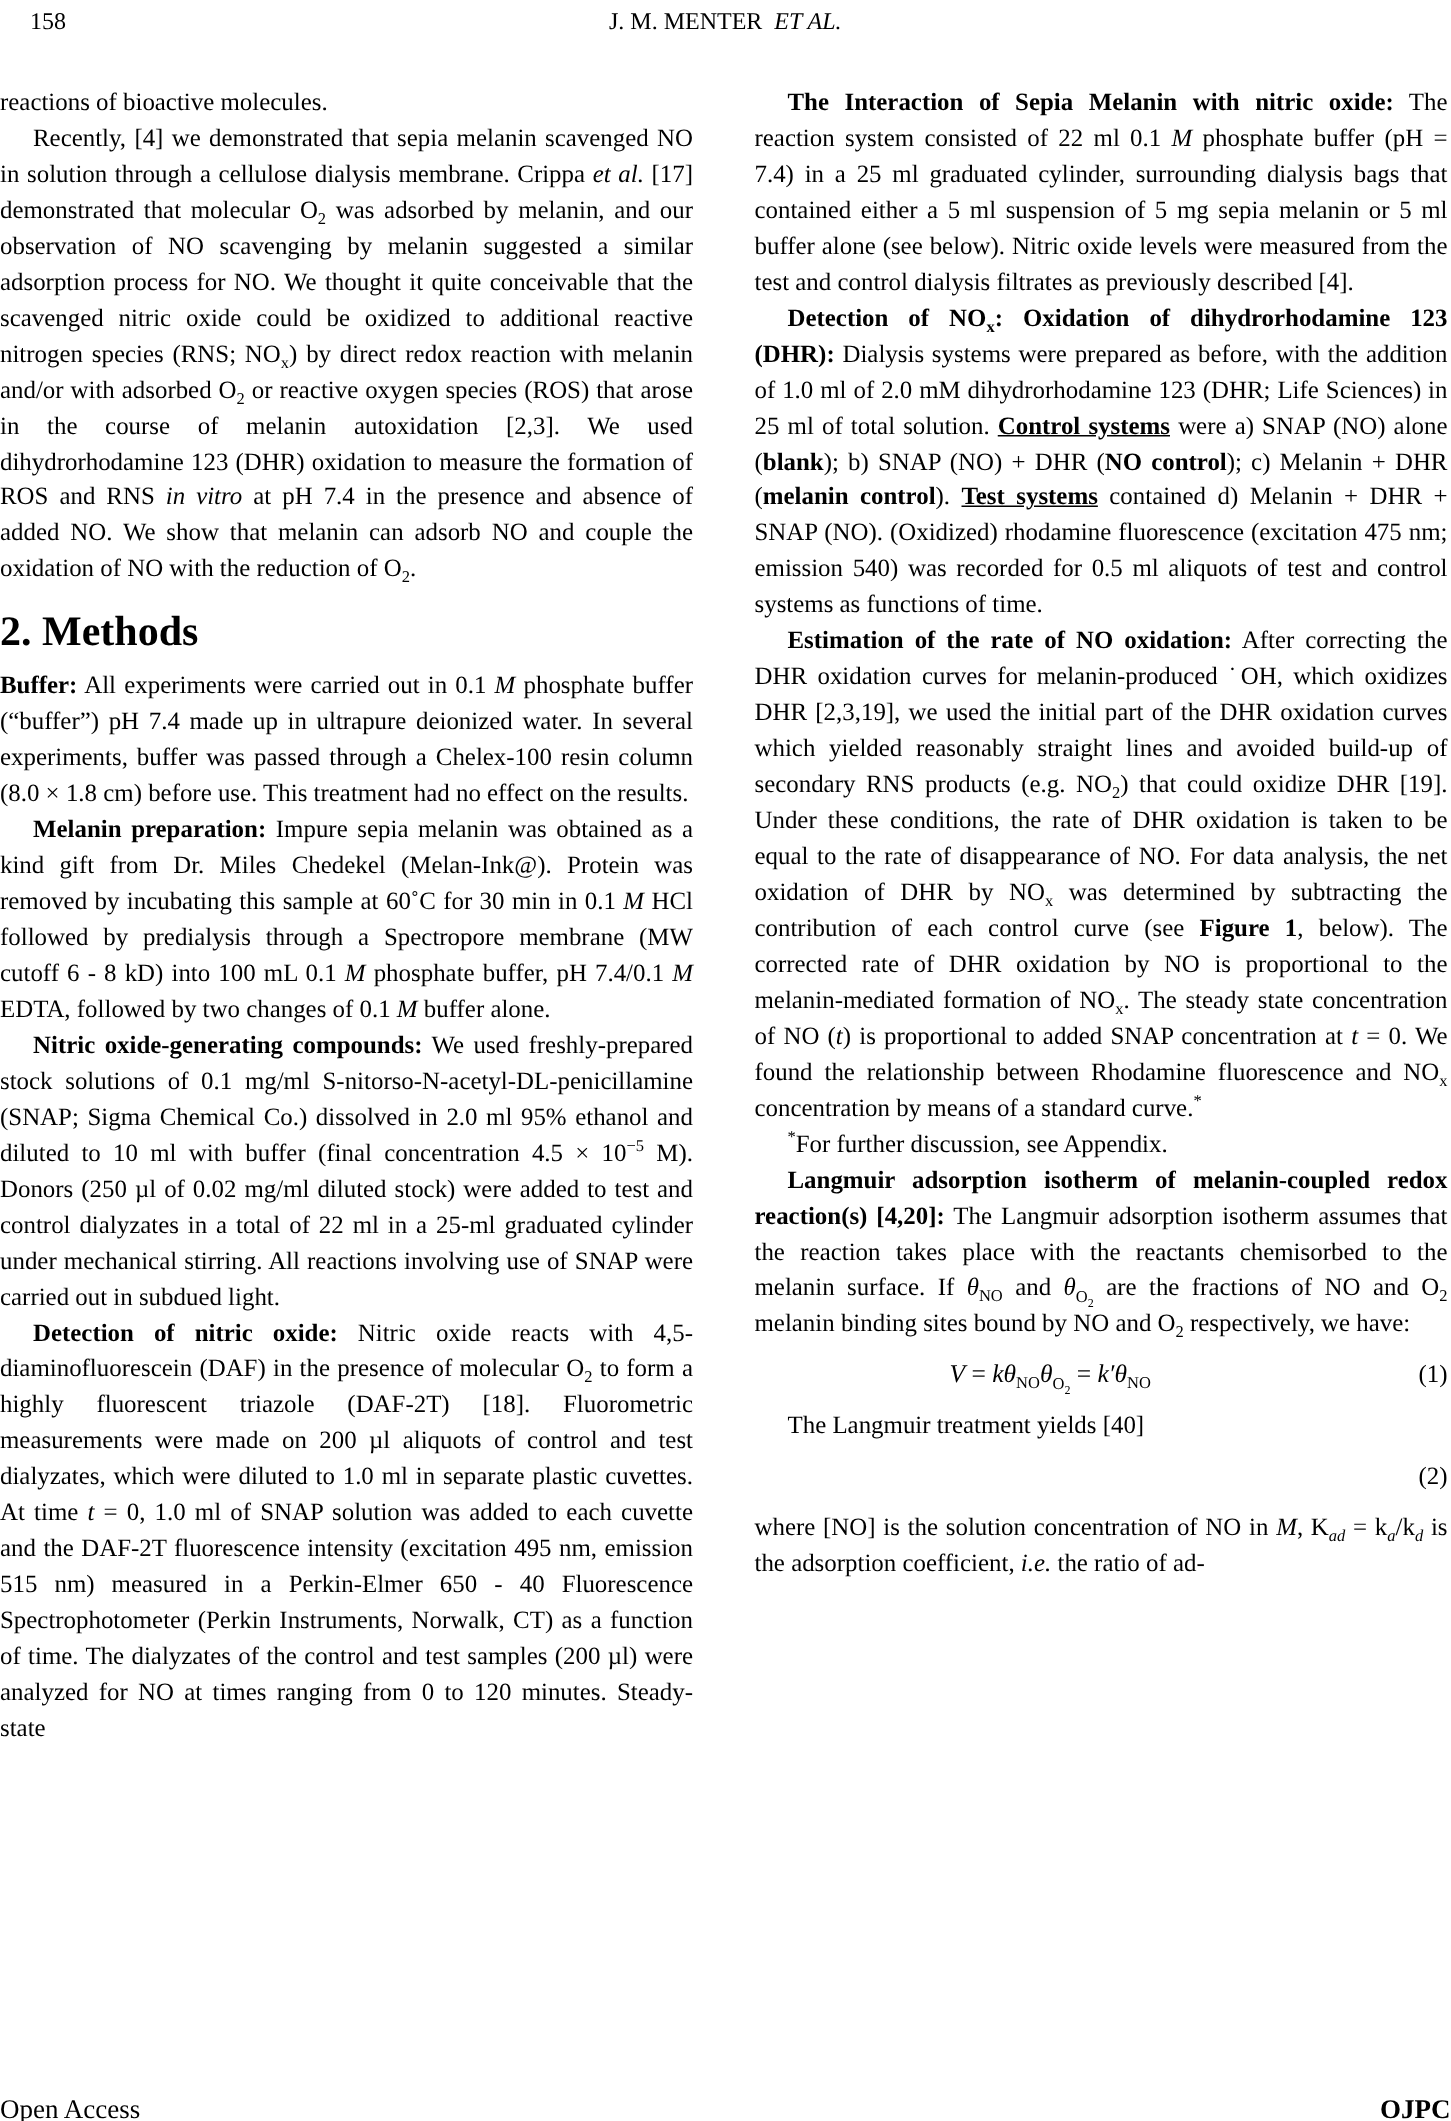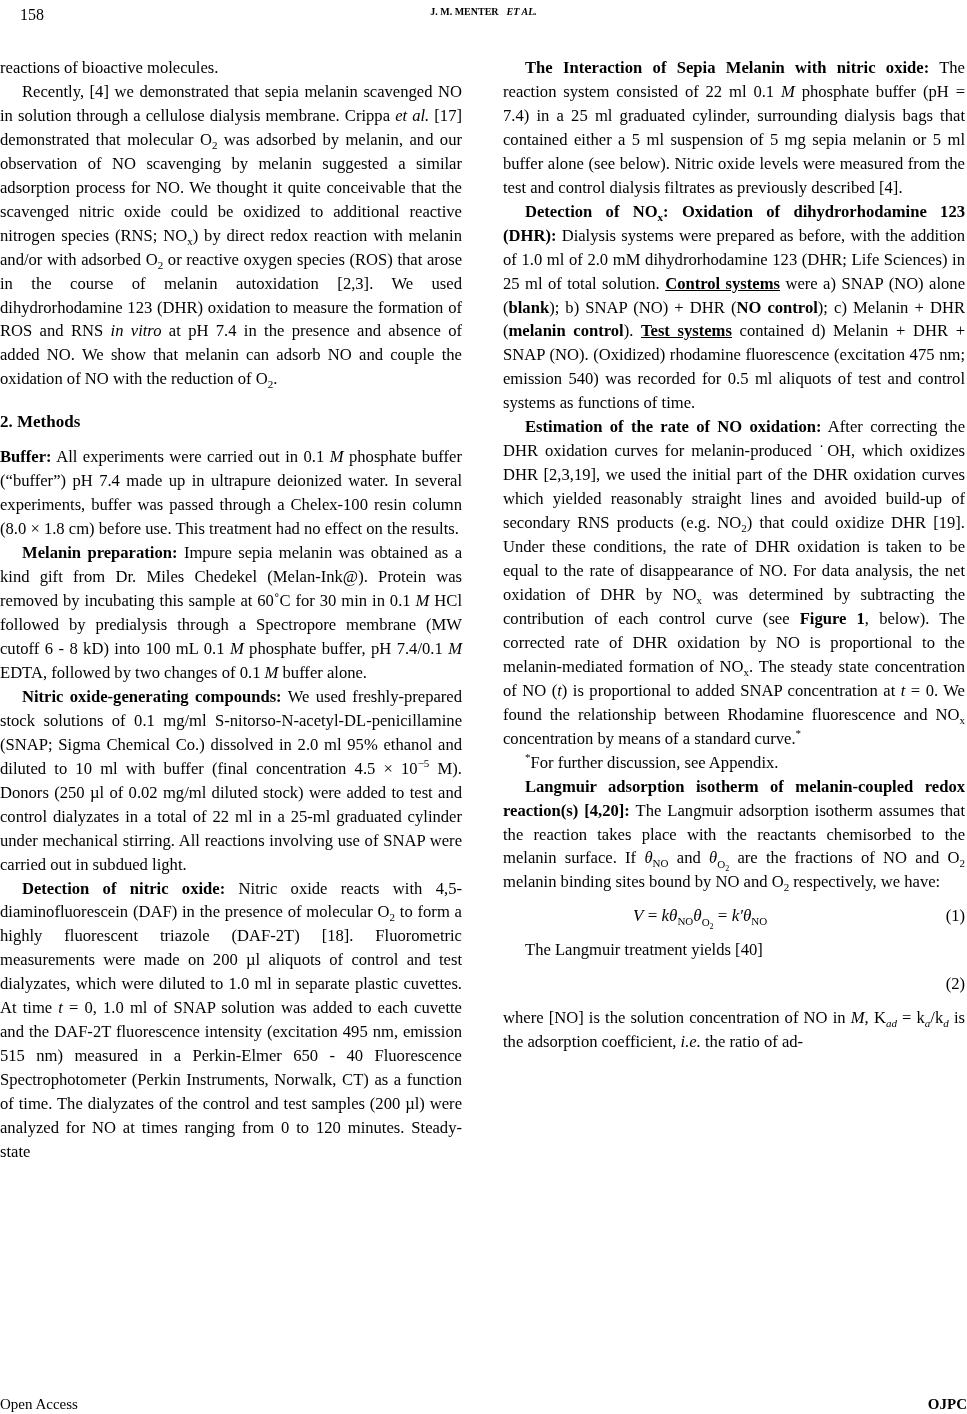--- a/index.html
+++ b/index.html
@@ -3,36 +3,36 @@
 <meta charset="utf-8">
 <style>
   html, body { margin: 0; padding: 0; background: #ffffff; }
   body {
     width: 967px; height: 1414px; position: relative; overflow: hidden;
     font-family: "Liberation Serif", "DejaVu Serif", serif;
     color: #000; font-size: 16.6px;
   }
   .header { position: absolute; top: 6px; left: 0; width: 967px; height: 24px; }
   .page-num { position: absolute; left: 0; top: 0; font-size: 16px; padding-left: 20px; }
-  .running-title { position: absolute; left: 0; right: 0; top: 0; text-align: center; font-size: 10px; font-weight: bold; }
+  .running-title { position: absolute; left: 0; right: 0; top: 0; text-align: center; font-size: 16px; }
   .running-title i { font-style: italic; margin-left: 8px; }
   .col { position: absolute; top: 56px; width: 462px; }
   .col-left { left: 0; }
   .col-right { left: 503px; }
   p { margin: 0; line-height: 23.95px; text-align: justify; hyphens: none; }
   .indent { text-indent: 22px; }
   b { font-weight: bold; }
-  .sec { font-size: 17px; font-weight: bold; margin: 18px 0 10px 0; line-height: 26px; }
+  .sec { font-size: 28px; font-weight: bold; margin: 18px 0 10px 0; line-height: 26px; }
   sub, sup { font-size: 11px; line-height: 0; }
   .u { text-decoration: underline; font-weight: bold; }
   .eq { position: relative; height: 44px; line-height: 44px; font-style: normal; text-align: right; }
   .eq .expr { position: absolute; left: 130px; font-size: 17px; }
   .eq .expr i { font-style: italic; }
   .eq .num { position: absolute; right: 0; }
-  .footer { position: absolute; top: 1396px; left: 0; width: 967px; height: 18px; font-size: 15px; }
+  .footer { position: absolute; top: 1396px; left: 0; width: 967px; height: 18px; font-size: 18px; }
   .footer .left { position: absolute; left: 0; top: 0; }
   .footer .right { position: absolute; right: 0; top: 0; font-weight: bold; }
   .footnote p { text-indent: 22px; }
 </style>
 </head>
 <body>
 
 <div class="header">
   <span class="page-num">158</span>
   <div class="running-title"><span>J. M. MENTER</span><i>ET   AL.</i></div>

